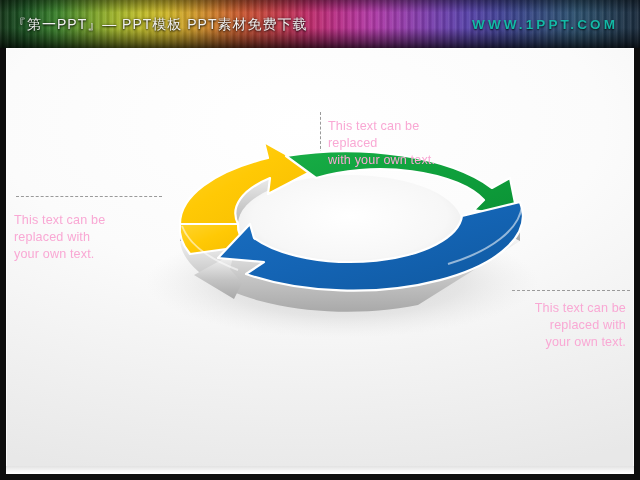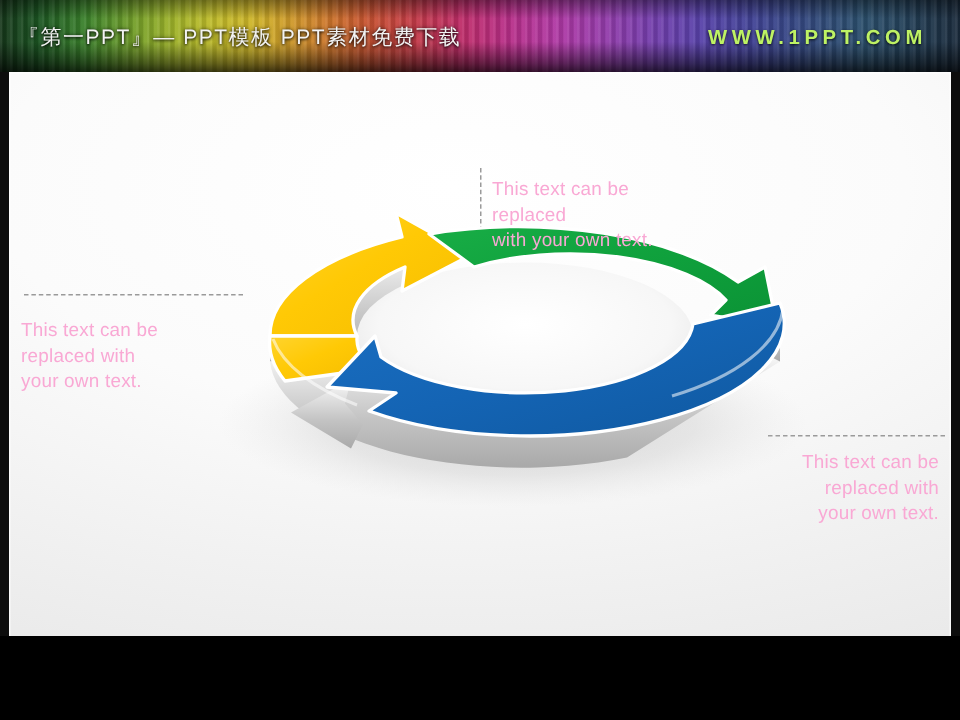--- a/index.html
+++ b/index.html
@@ -10,21 +10,21 @@
   body {
     width: 640px;
     height: 480px;
     overflow: hidden;
     font-family: "Liberation Sans", sans-serif;
   }
 
   #slide {
     position: relative;
     width: 640px;
-    height: 424px;
+    height: 480px;
     overflow: hidden;
     background: #0d0d0d;
   }
 
   
   #header-banner {
     position: absolute;
     left: 0;
     top: 0;
     width: 640px;
@@ -87,21 +87,21 @@
     text-shadow: 0 1px 2px rgba(0,0,0,0.85), 0 0 3px rgba(0,0,0,0.6);
     white-space: nowrap;
   }
   #header-right-text {
     position: absolute;
     right: 22px;
     top: 17px;
     font-size: 13.5px;
     font-weight: bold;
     letter-spacing: 3.1px;
-    color: #bef264;
+    color: #14b8a6;
     text-shadow: 0 1px 2px rgba(0,0,0,0.85);
     white-space: nowrap;
   }
 
   
   #canvas {
     position: absolute;
     left: 6px;
     top: 48px;
     width: 628px;

